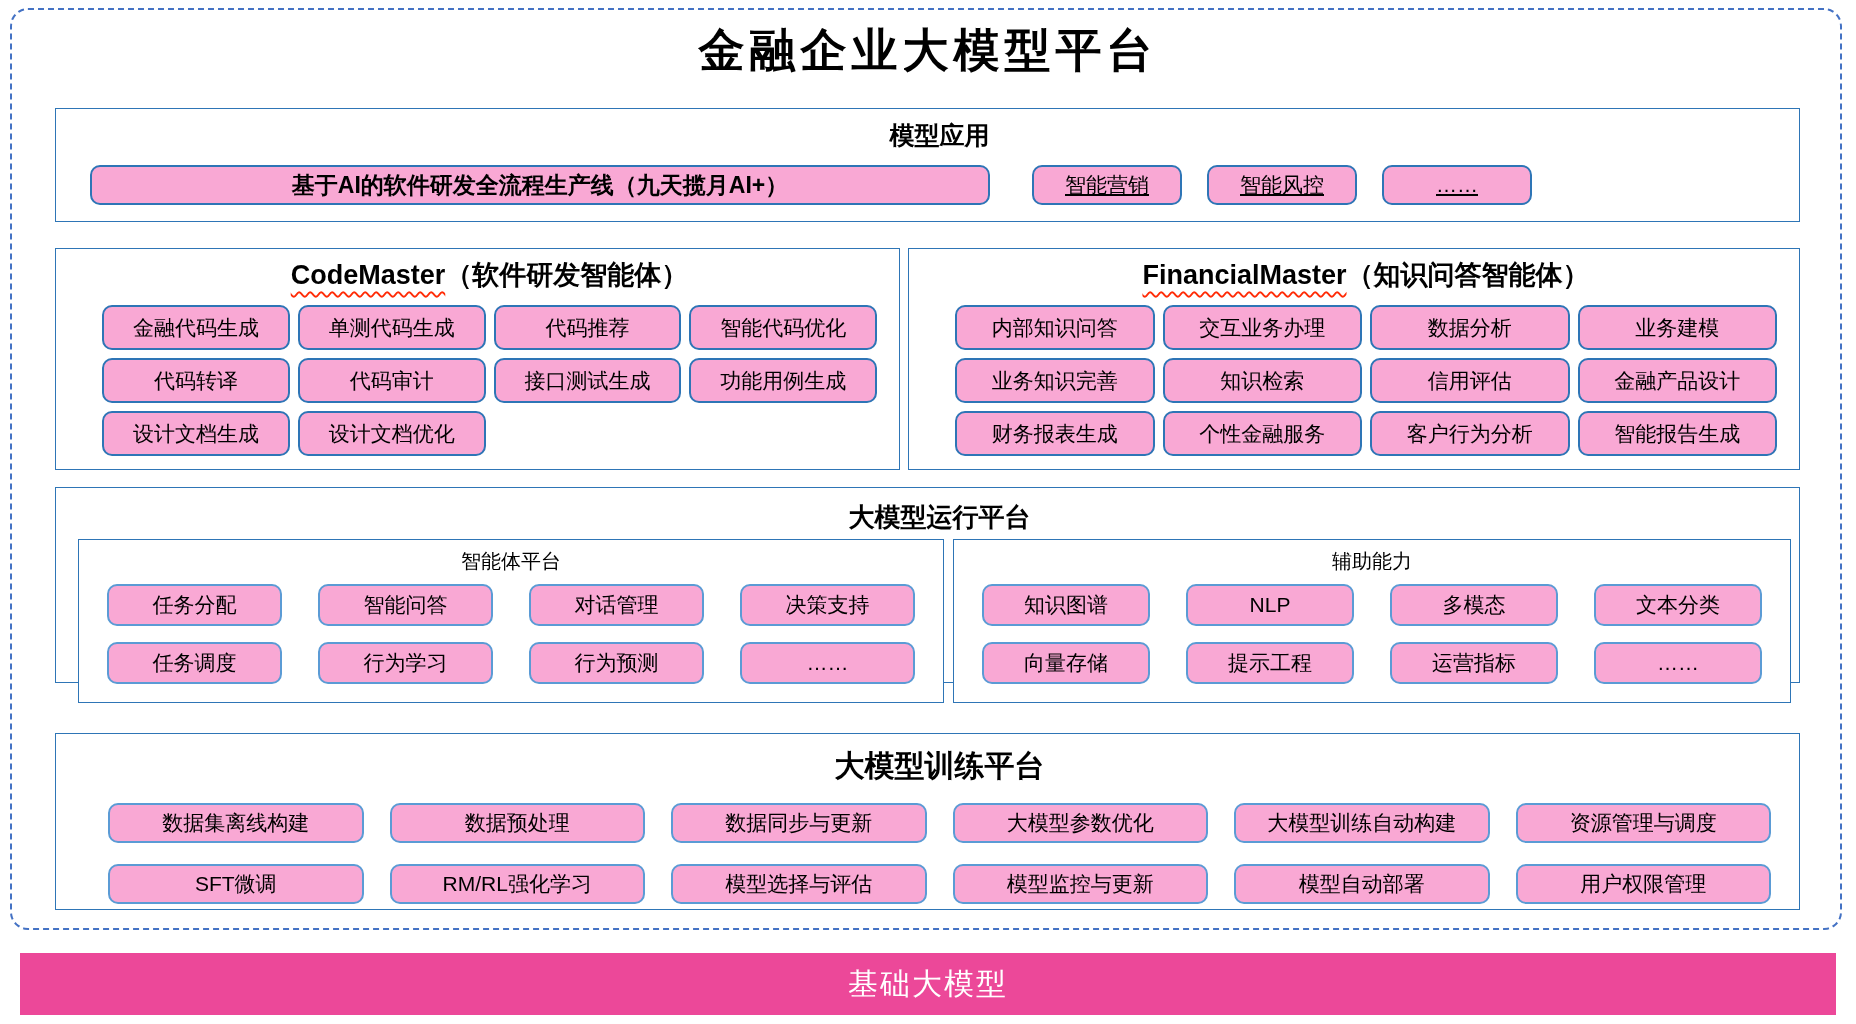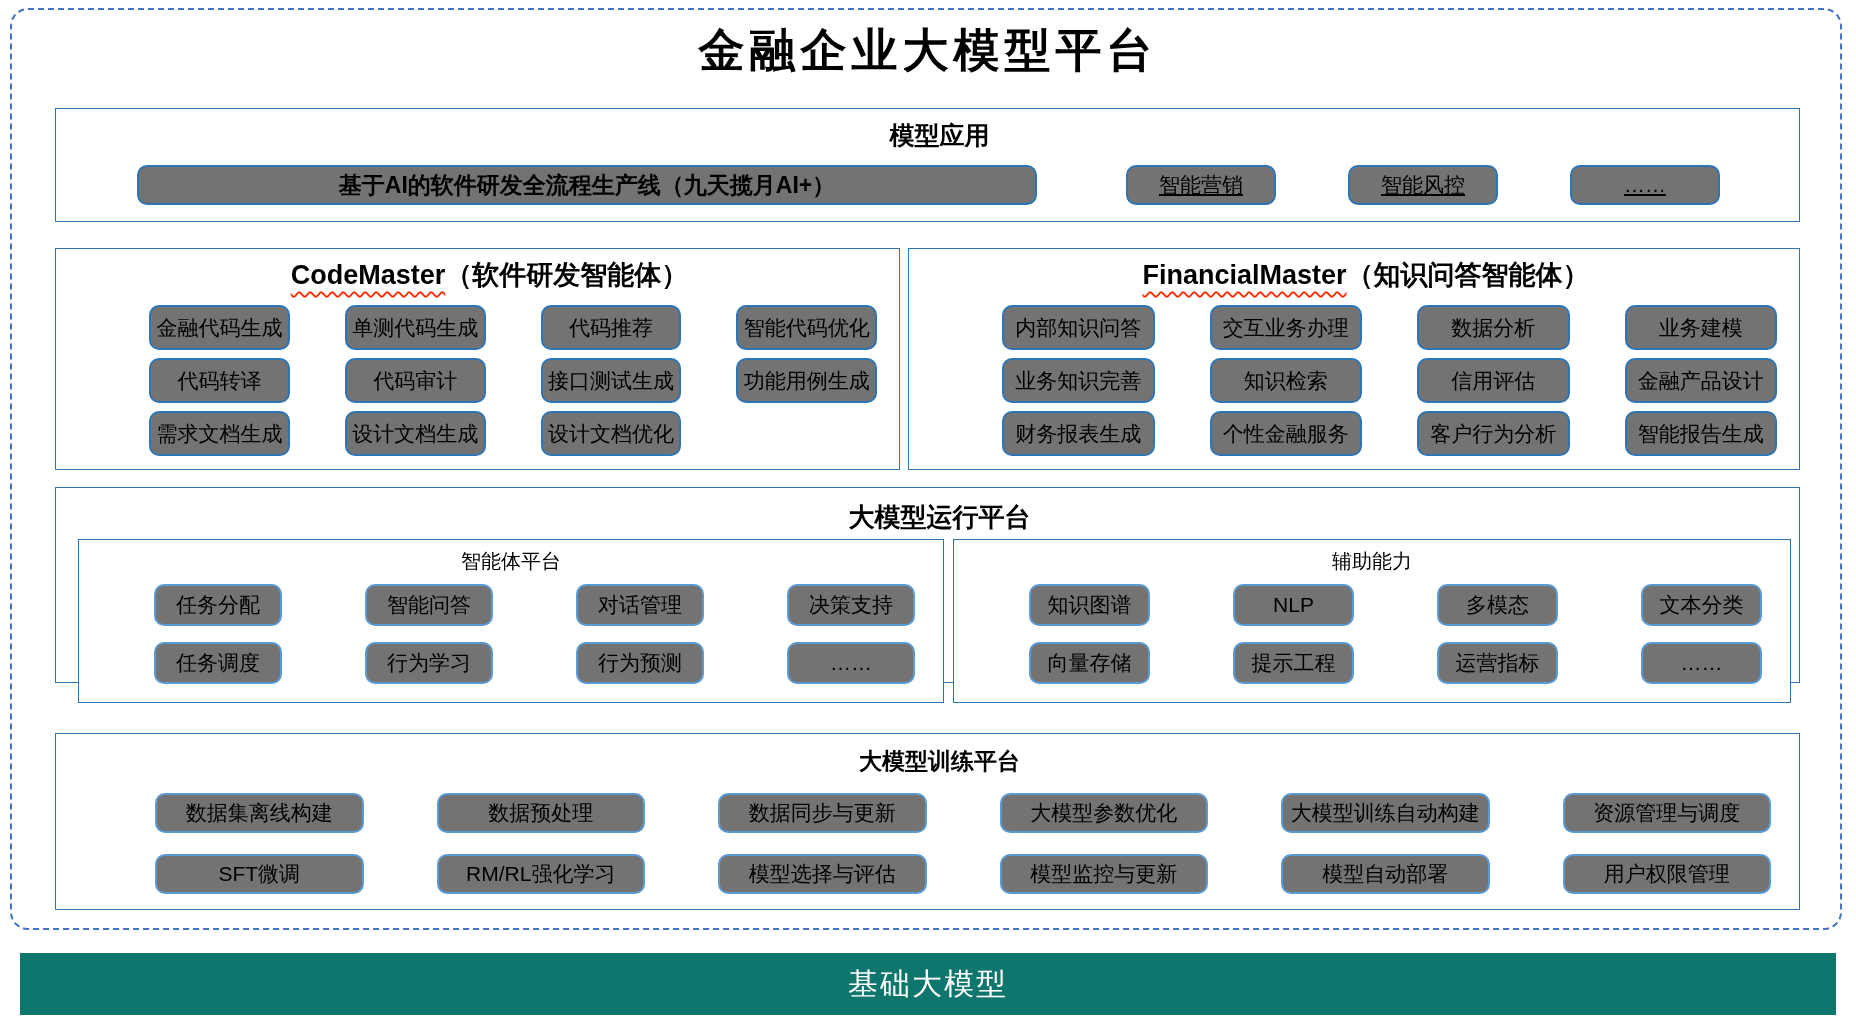--- a/index.html
+++ b/index.html
@@ -39,23 +39,23 @@
   .en-wavy {
     text-decoration-line:underline;
     text-decoration-style:wavy;
     text-decoration-color:#FF2B06;
     text-decoration-thickness:2px;
     text-underline-offset:7px;
   }
 
   
   .pill {
-    border:2px solid #2E75B6; border-radius:10px; background:#737373;
+    border:2px solid #2E75B6; border-radius:10px; background:#f9a8d4;
     display:flex; align-items:center; justify-content:center;
-    font-size:21px; white-space:nowrap;margin-left:47px;
+    font-size:21px; white-space:nowrap;
   }
   .pill-light { border-color:#5B9BD5; }
 
   
   .sec1 { top:108px; height:114px; }
   .sec1-row {
     display:flex; margin-top:13px; padding:0 10px; column-gap:25px;
     align-items:center;
   }
   .pill-wide {
@@ -95,21 +95,21 @@
   .grid6 {
     display:grid; grid-template-columns:repeat(6,1fr);
     column-gap:26px; row-gap:21px;
     padding:0 28px; margin-top:16px;
   }
   .grid6 .pill { height:40px; font-size:21px; }
 
   
   .basebar {
     position:absolute; left:20px; top:953px; width:1816px; height:62px;
-    background:#0f766e; color:#fff;
+    background:#ec4899; color:#fff;
     display:flex; align-items:center; justify-content:center;
     font-size:30px; font-weight:500; letter-spacing:2px;
   }
 </style>
 </head>
 <body>
 
 <div class="stage">
 
   <div class="dashed"></div>
@@ -132,21 +132,20 @@
     </div>
     <div class="grid4">
       <div class="pill">金融代码生成</div>
       <div class="pill">单测代码生成</div>
       <div class="pill">代码推荐</div>
       <div class="pill">智能代码优化</div>
       <div class="pill">代码转译</div>
       <div class="pill">代码审计</div>
       <div class="pill">接口测试生成</div>
       <div class="pill">功能用例生成</div>
-      <div class="pill">需求文档生成</div>
       <div class="pill">设计文档生成</div>
       <div class="pill">设计文档优化</div>
     </div>
   </section>
 
   <section class="sec agent agent-right">
     <div class="hdr-big">
       <span class="en-wavy">FinancialMaster</span><span>（知识问答智能体）</span>
     </div>
     <div class="grid4">
@@ -191,21 +190,21 @@
         <div class="pill pill-light">文本分类</div>
         <div class="pill pill-light">向量存储</div>
         <div class="pill pill-light">提示工程</div>
         <div class="pill pill-light">运营指标</div>
         <div class="pill pill-light">……</div>
       </div>
     </div>
   </section>
 
   <section class="sec sec4">
-    <div class="hdr" style="font-size:23px; margin-top:12px;">大模型训练平台</div>
+    <div class="hdr" style="font-size:30px; margin-top:12px;">大模型训练平台</div>
     <div class="grid6">
       <div class="pill pill-light">数据集离线构建</div>
       <div class="pill pill-light">数据预处理</div>
       <div class="pill pill-light">数据同步与更新</div>
       <div class="pill pill-light">大模型参数优化</div>
       <div class="pill pill-light">大模型训练自动构建</div>
       <div class="pill pill-light">资源管理与调度</div>
       <div class="pill pill-light">SFT微调</div>
       <div class="pill pill-light">RM/RL强化学习</div>
       <div class="pill pill-light">模型选择与评估</div>

